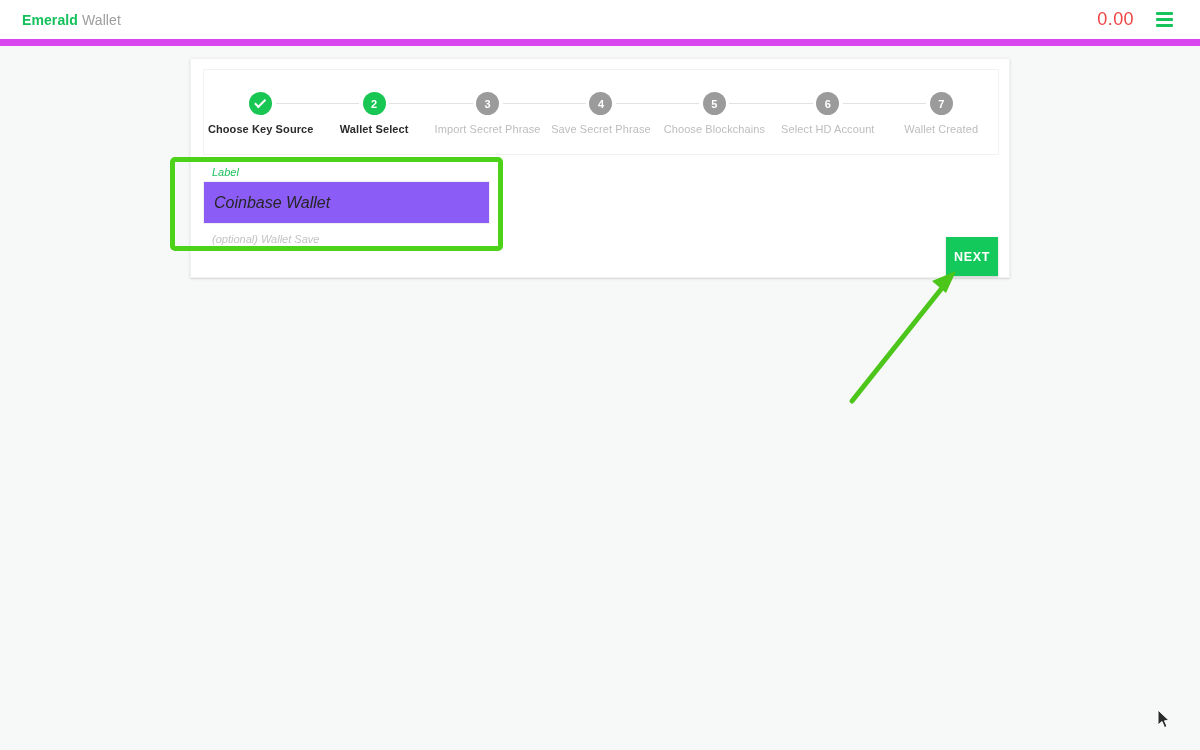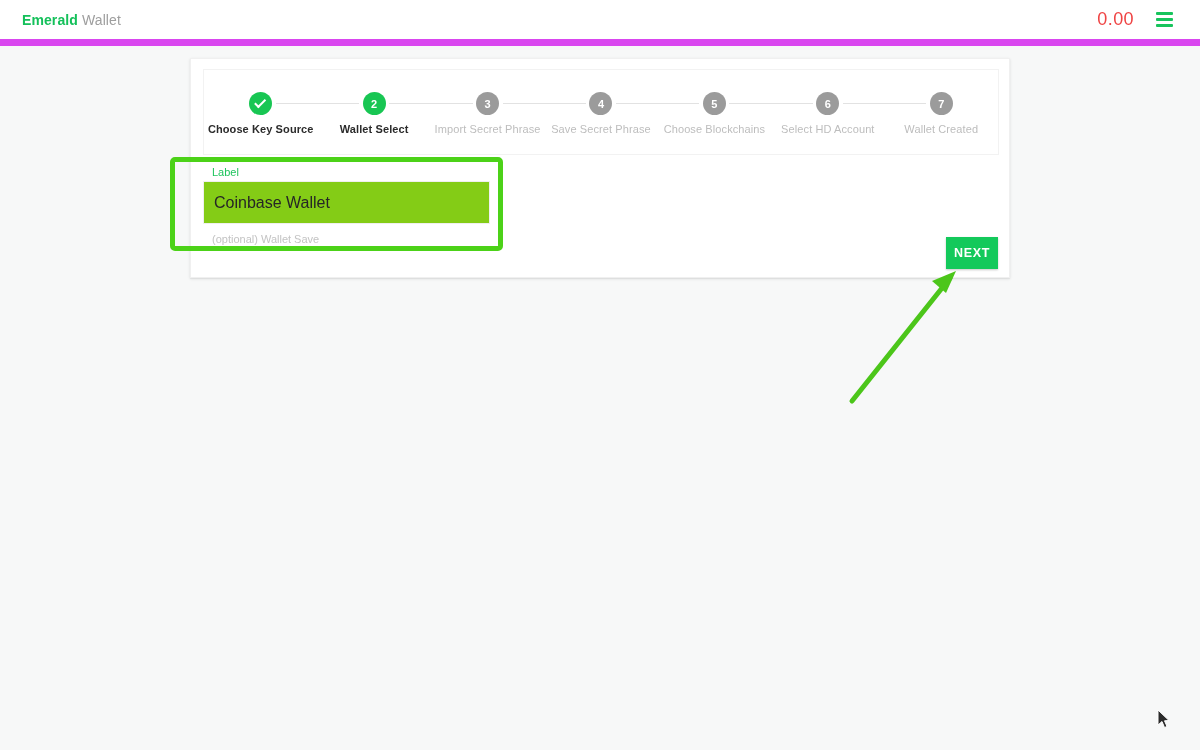--- a/index.html
+++ b/index.html
@@ -80,43 +80,43 @@
   .step .connector{
     position:absolute; top:11px; height:1px; background:#e2e2e2;
     left:calc(50% + 15px); width:calc(100% - 30px); z-index:1;
   }
   .step:last-child .connector{ display:none; }
 
   
   #form-row{
     position:absolute; left:12px; top:106px; width:796px;
   }
-  #field-block{ position:relative; width:341px; }
+  #field-block{ position:relative; width:341px;font-style:italic; }
   #field-label{
     font-size:11px; color:#1ec45d; line-height:14px; padding-left:9px;
   }
   #label-input{
     width:287px; height:43px;
     border:1px solid #efefef;
-    background:#84cc16;
+    background:#8b5cf6;
     font-family:"Liberation Sans", sans-serif;
     font-size:16px; color:#262626;
     padding:0 10px;
     outline:none;
     display:flex; align-items:center;
     margin-top:2px;
   }
   #field-helper{
     font-size:11px; color:#c3c3c3; padding-left:9px; margin-top:9px;
   }
 
   
   #next-button{
     position:absolute; left:755px; top:178px;
-    width:52px; height:32px;
+    width:52px; height:39px;
     background:#13c95b;
     color:#ffffff;
     border:none;
     font-family:"Liberation Sans", sans-serif;
     font-size:12.5px; font-weight:600; letter-spacing:.7px;
     display:flex; align-items:center; justify-content:center;
     cursor:pointer;
     box-shadow:0 1px 2px rgba(0,0,0,.22);
   }
 

